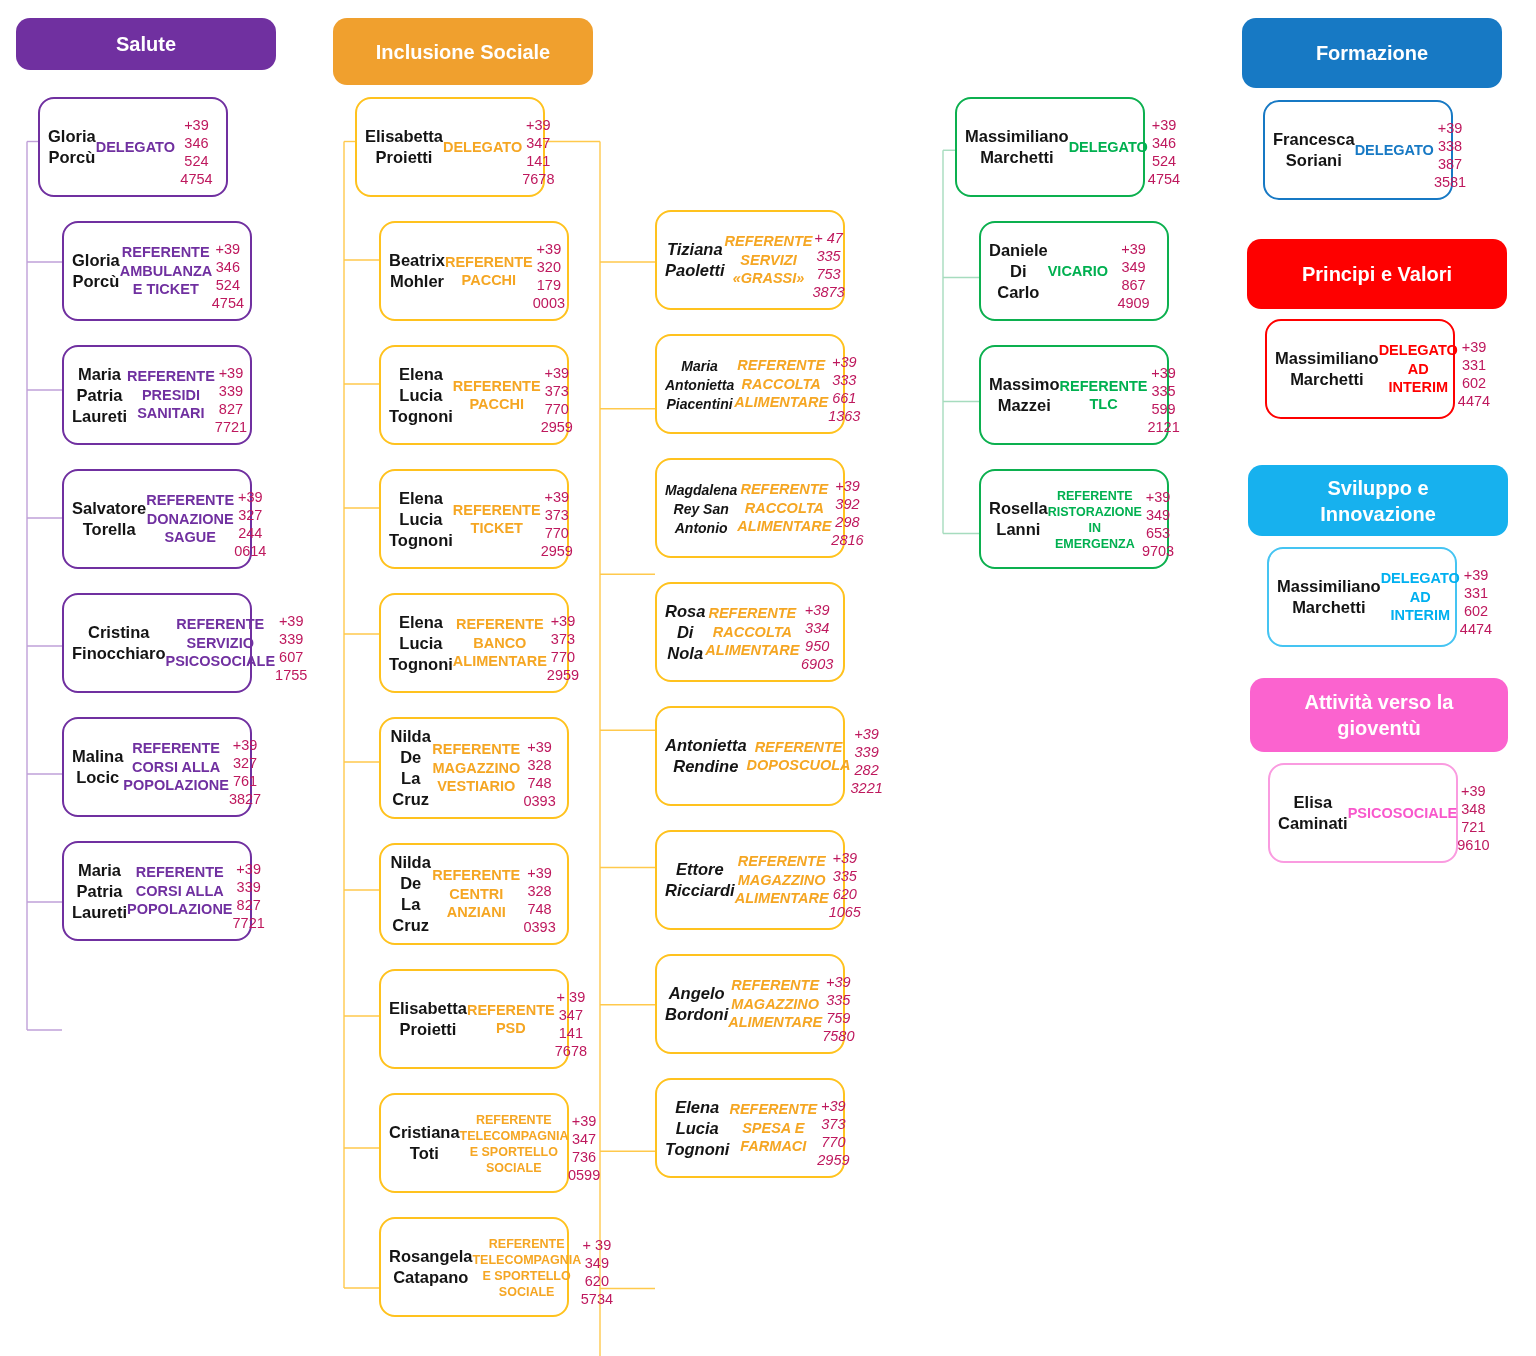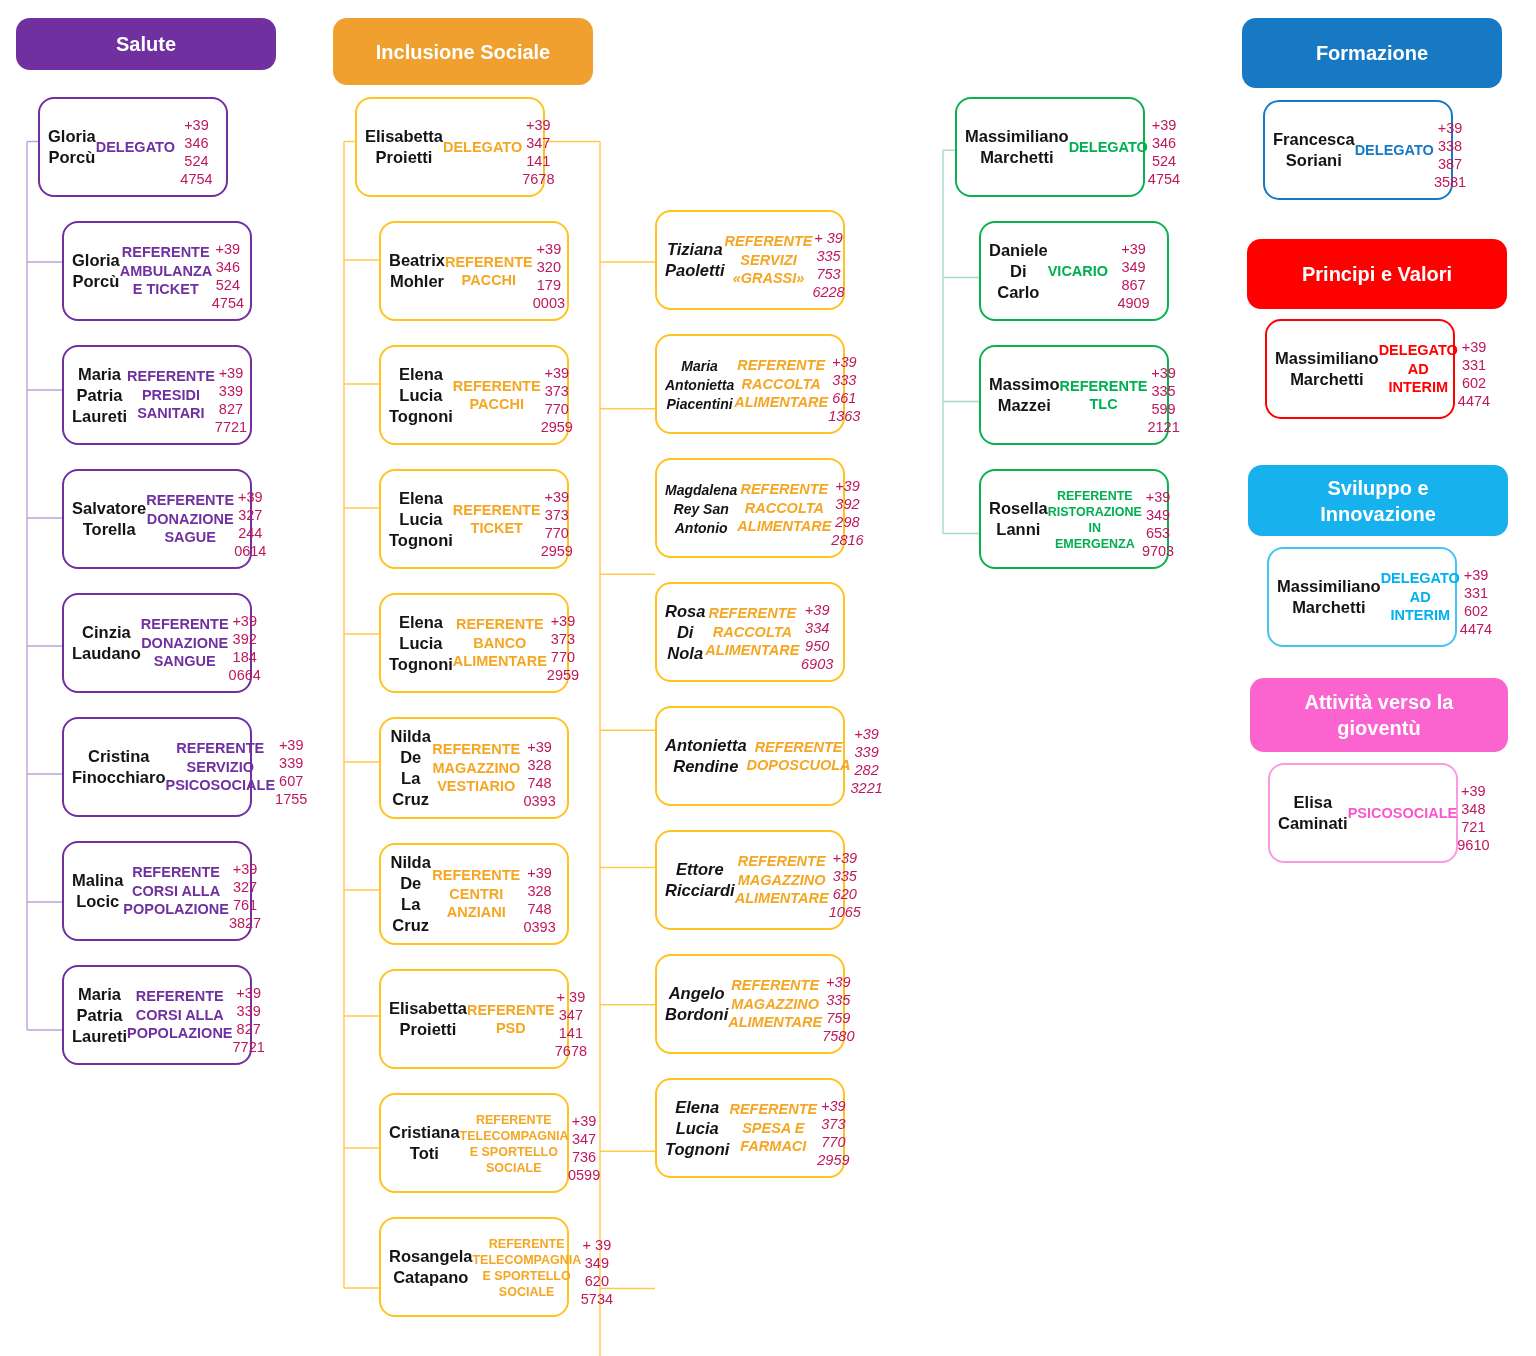--- a/index.html
+++ b/index.html
@@ -115,25 +115,20 @@
       <div class="card-name">Maria Patria Laureti</div>
       <div class="card-role">REFERENTE PRESIDI SANITARI</div>
       <div class="card-phone">+39 339 827 7721</div>
     </div>
       <div class="card child">
       <div class="card-name">Salvatore Torella</div>
       <div class="card-role">REFERENTE DONAZIONE SAGUE</div>
       <div class="card-phone">+39 327 244 0614</div>
     </div>
       <div class="card child">
-      <div class="card-name">Cinzia Laudano</div>
-      <div class="card-role">REFERENTE DONAZIONE SANGUE</div>
-      <div class="card-phone">+39 392 184 0664</div>
-    </div>
-      <div class="card child">
       <div class="card-name">Cristina Finocchiaro</div>
       <div class="card-role">REFERENTE SERVIZIO PSICOSOCIALE</div>
       <div class="card-phone">+39 339 607 1755</div>
     </div>
       <div class="card child">
       <div class="card-name">Malina Locic</div>
       <div class="card-role">REFERENTE CORSI ALLA POPOLAZIONE</div>
       <div class="card-phone">+39 327 761 3827</div>
     </div>
       <div class="card child">
@@ -191,21 +186,21 @@
       <div class="card child">
       <div class="card-name">Rosangela Catapano</div>
       <div class="card-role sm">REFERENTE TELECOMPAGNIA E SPORTELLO SOCIALE</div>
       <div class="card-phone">+ 39 349 620 5734</div>
     </div>
     </div>
   <div class="stack" id="stack-inclusione-right" style="--border: #FFC21E; --role: #F5A623;">
       <div class="card">
       <div class="card-name">Tiziana Paoletti</div>
       <div class="card-role">REFERENTE SERVIZI «GRASSI»</div>
-      <div class="card-phone">+ 39 335 753 6228</div>
+      <div class="card-phone">+ 47 335 753 3873</div>
     </div>
       <div class="card">
       <div class="card-name sm">Maria Antonietta Piacentini</div>
       <div class="card-role">REFERENTE RACCOLTA ALIMENTARE</div>
       <div class="card-phone">+39 333 661 1363</div>
     </div>
       <div class="card">
       <div class="card-name sm">Magdalena Rey San Antonio</div>
       <div class="card-role">REFERENTE RACCOLTA ALIMENTARE</div>
       <div class="card-phone">+39 392 298 2816</div>

